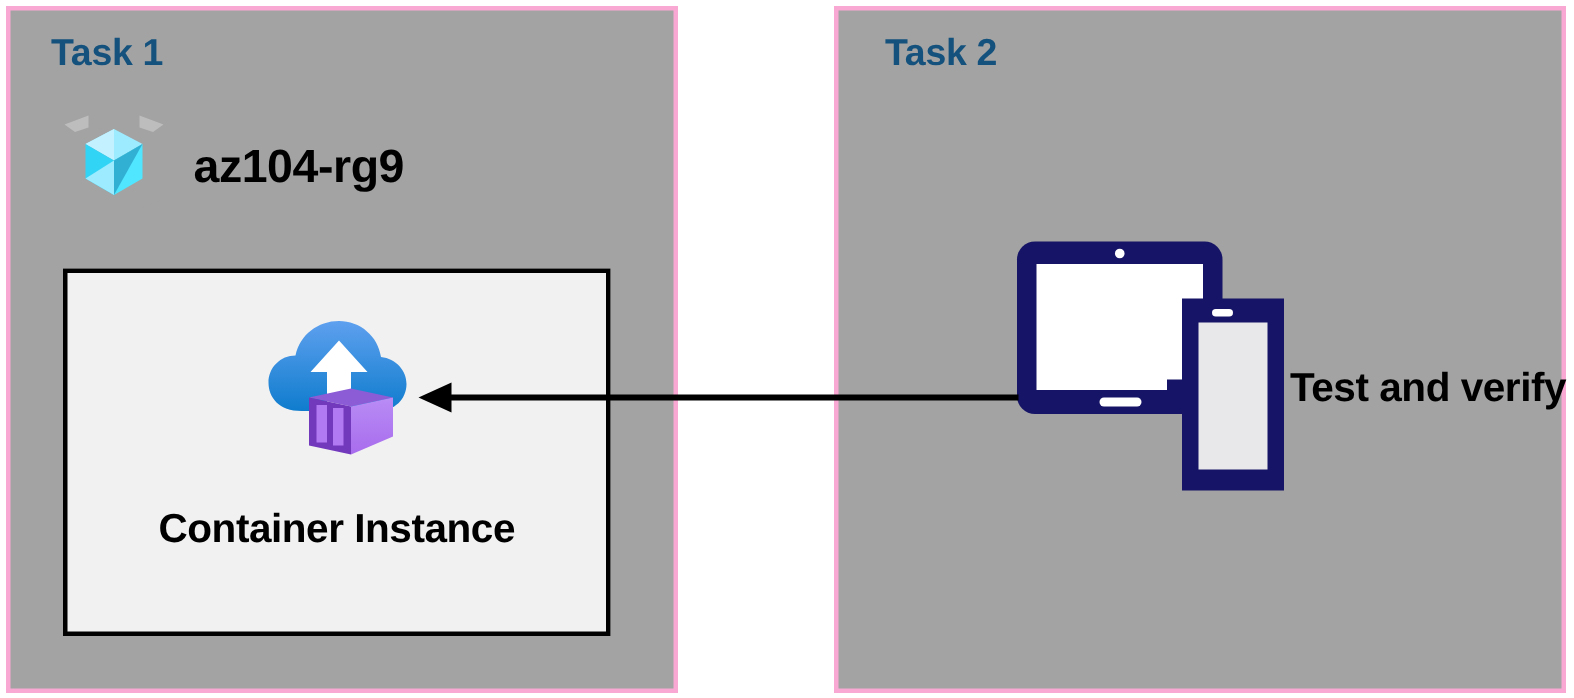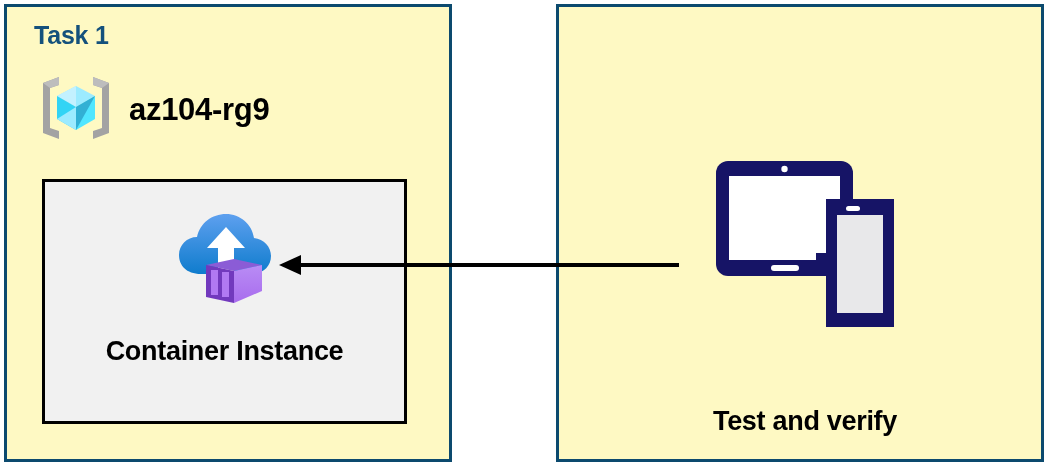--- a/index.html
+++ b/index.html
@@ -18,22 +18,22 @@
     position: absolute;
     left: 0; top: 0;
     width: 1049px;
     height: 465px;
   }
 
   
   .panel {
     position: absolute;
     box-sizing: border-box;
-    border: 3px solid #0c4a6e;
-    background: #fef9c3;
+    border: 3px solid #f9a8d4;
+    background: #a3a3a3;
   }
   #panel-task1 { left: 4px;   top: 4px; width: 448px; height: 458px; }
   #panel-task2 { left: 556px; top: 4px; width: 488px; height: 458px; }
 
   .panel-title {
     position: absolute;
     font-size: 25px;
     font-weight: bold;
     color: #14517c;
     letter-spacing: -0.2px;
@@ -86,23 +86,22 @@
     white-space: nowrap;
   }
 
   
   .device-block {
     position: absolute;
     left: 116px;
     top: 150px;
     width: 260px;
     display: flex;
-    flex-direction: column;
+    flex-direction: row;
     align-items: center;
-    gap: 48px;
   }
   .device-label {
     margin-top: 22px;
     font-size: 27px;
     font-weight: bold;
     color: #000000;
     letter-spacing: -0.3px;
     white-space: nowrap;
   }
 
@@ -185,20 +184,21 @@
           <rect x="46" y="70" width="7" height="25" fill="#b179f2"></rect>
         </svg>
       </span>
 
       <span class="resource-label">Container Instance</span>
     </div>
   </div>
 
   <div class="panel" id="panel-task2">
 
+    <div class="panel-title">Task 2</div>
 
     <div class="device-block">
 
       <span>
         <svg width="185" height="175" viewBox="0 0 185 175" aria-hidden="true">
 
           <rect x="3" y="4" width="137" height="115" rx="12" ry="12" fill="#161466"></rect>
           <rect x="16" y="19" width="111" height="84" fill="#ffffff"></rect>
 
           <circle cx="71.5" cy="12" r="3.2" fill="#ffffff"></circle>

